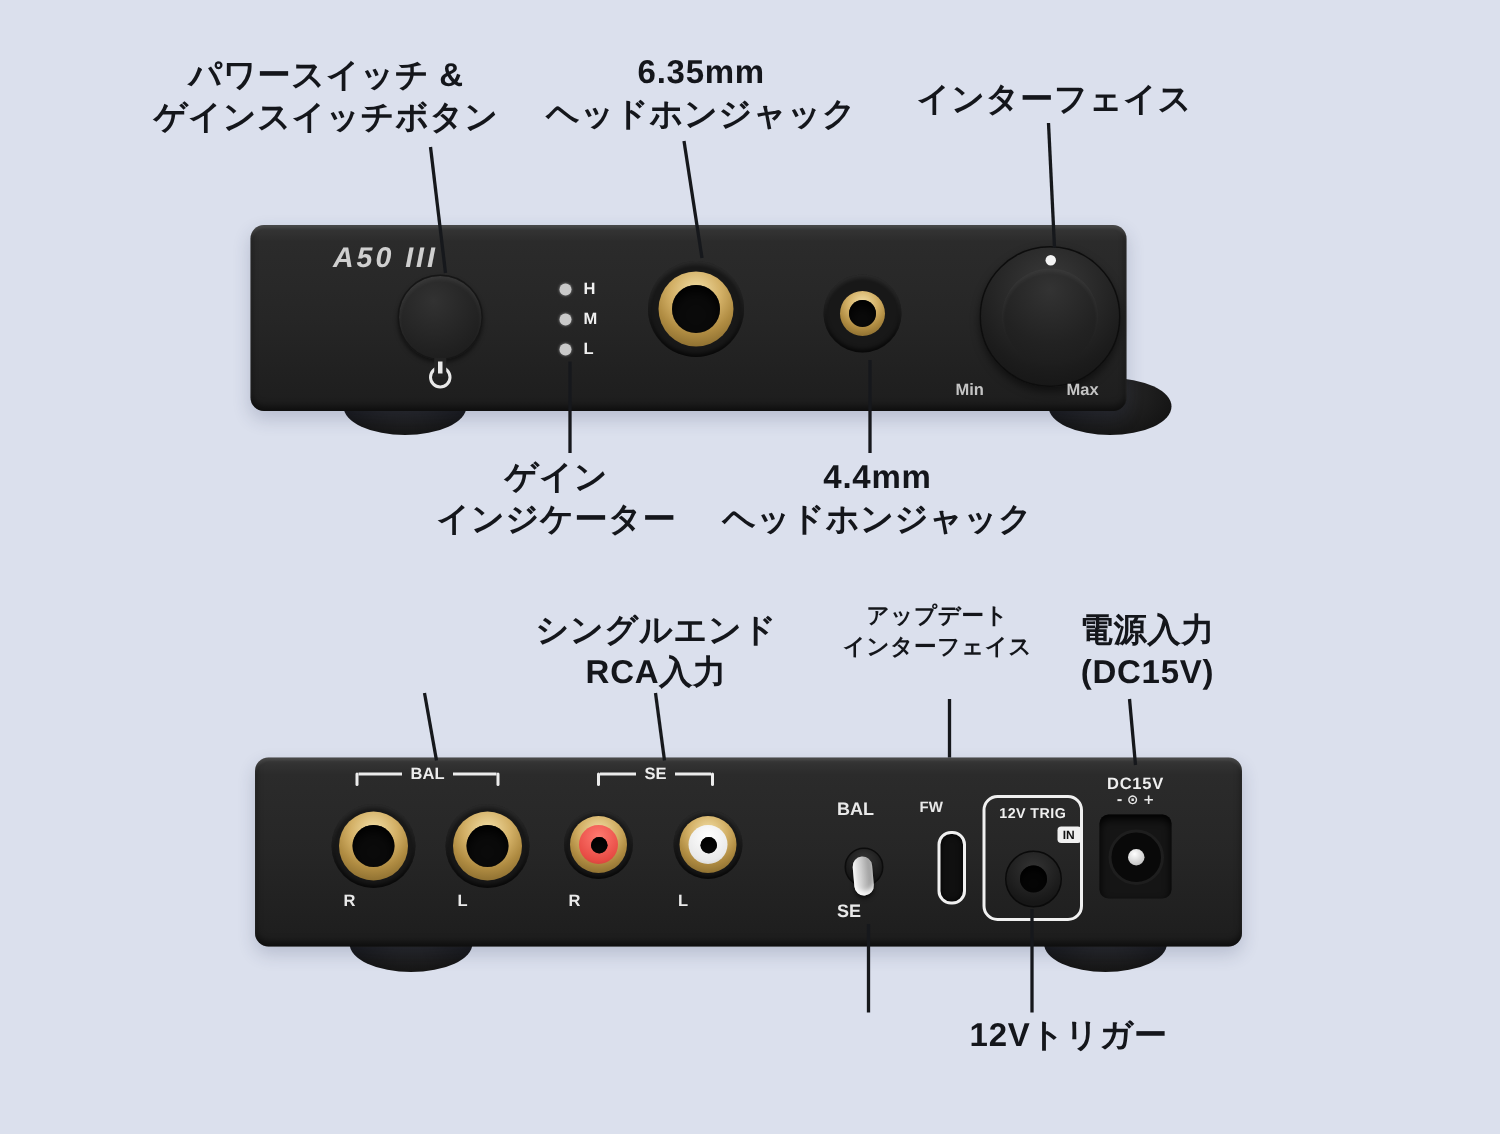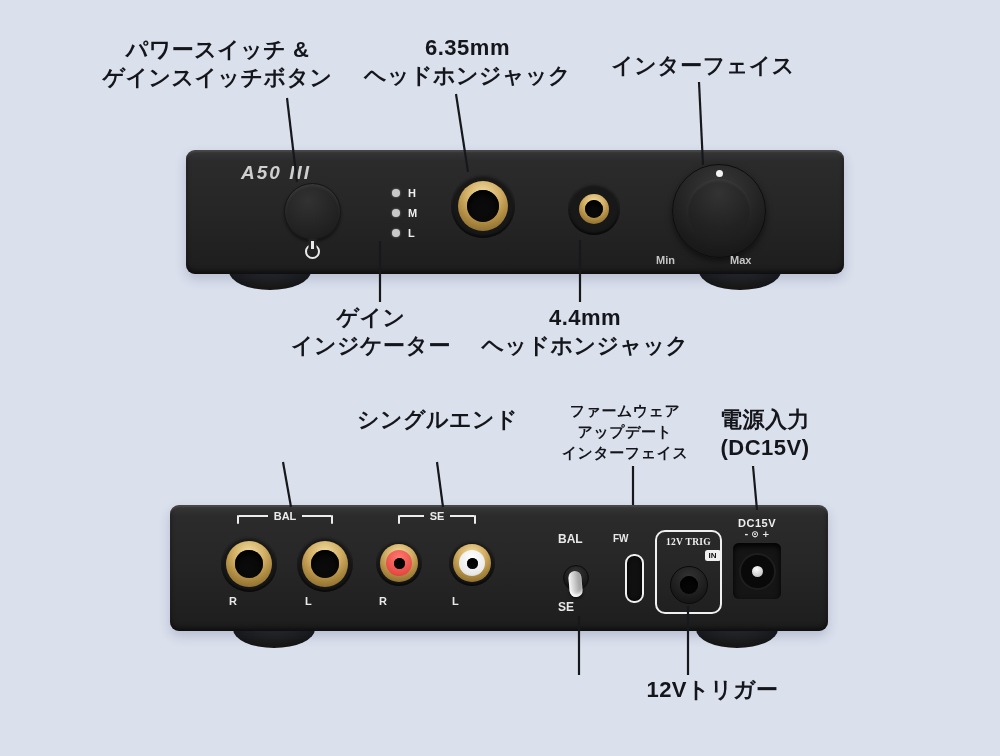--- a/index.html
+++ b/index.html
@@ -63,21 +63,21 @@
   .toggle-base{border-radius:50%;background:radial-gradient(circle at 50% 35%, #3a3a3a, #141414 75%);
     border:1px solid #0c0c0c;}
   .toggle-lever{width:13px;height:26px;border-radius:7px;transform:rotate(-5deg);
     background:linear-gradient(90deg,#f5f5f5 0%,#cfcfcf 40%,#8f8f8f 100%);
     box-shadow:0 2px 3px rgba(0,0,0,.6), inset 0 -3px 3px rgba(255,255,255,.8);}
   .usbc{width:15px;height:45px;border:2.5px solid #f0f0f0;border-radius:9px;background:#101010;
     box-shadow:inset 0 0 4px #000;}
   .trig-box{border:2px solid #f0f0f0;border-radius:10px;display:flex;flex-direction:column;
     align-items:center;}
   .trig-box *{position:static;}
-  .trig-title{font-size:9.5px;font-weight:bold;color:#f0f0f0;margin-top:5px;letter-spacing:.3px;font-family:Liberation Serif, serif;}
+  .trig-title{font-size:9.5px;font-weight:bold;color:#f0f0f0;margin-top:5px;letter-spacing:.3px;}
   .trig-in{font-size:8px;font-weight:bold;color:#111;background:#f0f0f0;border-radius:2.5px;
     padding:1px 4px;margin-top:3px;line-height:9px;margin-left:48px;}
   .trig-bezel{width:36px;height:36px;border-radius:50%;margin-top:5px;
     background:radial-gradient(circle at 50% 30%, #333, #171717 75%);border:1px solid #0a0a0a;
     display:flex;align-items:center;justify-content:center;}
   .trig-hole{width:18px;height:18px;border-radius:50%;background:#050505;box-shadow:inset 0 3px 4px #000;}
   .dc-title{font-size:11px;font-weight:bold;color:#efefef;text-align:center;letter-spacing:.5px;}
   .dc-pol{font-size:9px;font-weight:bold;color:#e8e8e8;text-align:center;line-height:9px;
     font-family:"DejaVu Sans",sans-serif;}
   .dc-recess{background:#151515;border-radius:6px;box-shadow:inset 0 3px 6px #000;
@@ -107,40 +107,40 @@
     <div>ゲイン</div>
     <div>インジケーター</div>
   </div>
   <div class="ann" style="left:470px;top:304px;width:230px;">
     <div>4.4mm</div>
     <div>ヘッドホンジャック</div>
   </div>
 
   <div class="ann" style="left:330px;top:406px;width:215px;">
     <div>シングルエンド</div>
+    <div>RCA入力</div>
   </div>
   <div class="ann small" style="left:545px;top:400px;width:160px;">
-    <div>ファームウェア</div>
     <div>アップデート</div>
     <div>インターフェイス</div>
   </div>
   <div class="ann" style="left:695px;top:406px;width:140px;">
     <div>電源入力</div>
     <div>(DC15V)</div>
   </div>
   <div class="ann" style="left:635px;top:676px;width:155px;">
     <div>12Vトリガー</div>
   </div>
 
   <div class="foot" style="left:229px;top:252px;"></div>
   <div class="foot" style="left:699px;top:252px;"></div>
   <div class="foot" style="left:233px;top:610px;"></div>
   <div class="foot" style="left:696px;top:610px;"></div>
 
-  <div class="panel" style="left:186px;top:150px;width:658px;height:124px;">
+  <div class="panel" style="left:167px;top:150px;width:584px;height:124px;">
     <div class="logo" style="left:55px;top:12px;">A50 III</div>
 
     <div class="pwr-btn" style="left:98px;top:33px;width:55px;height:55px;"></div>
     <div class="pwr-icon" style="left:118px;top:92px;">
       <span class="ring"></span>
         <span class="bar"></span>
     </div>
 
     <div class="led-dot" style="left:206px;top:39px;"></div>
     <div class="led-label" style="left:222px;top:38px;">H</div>

